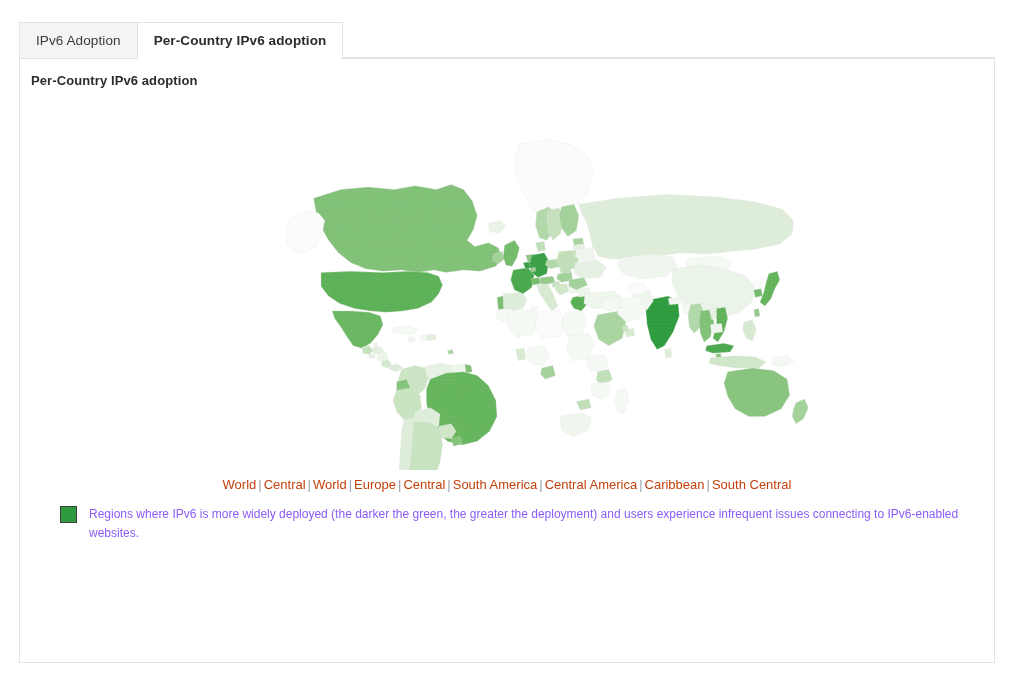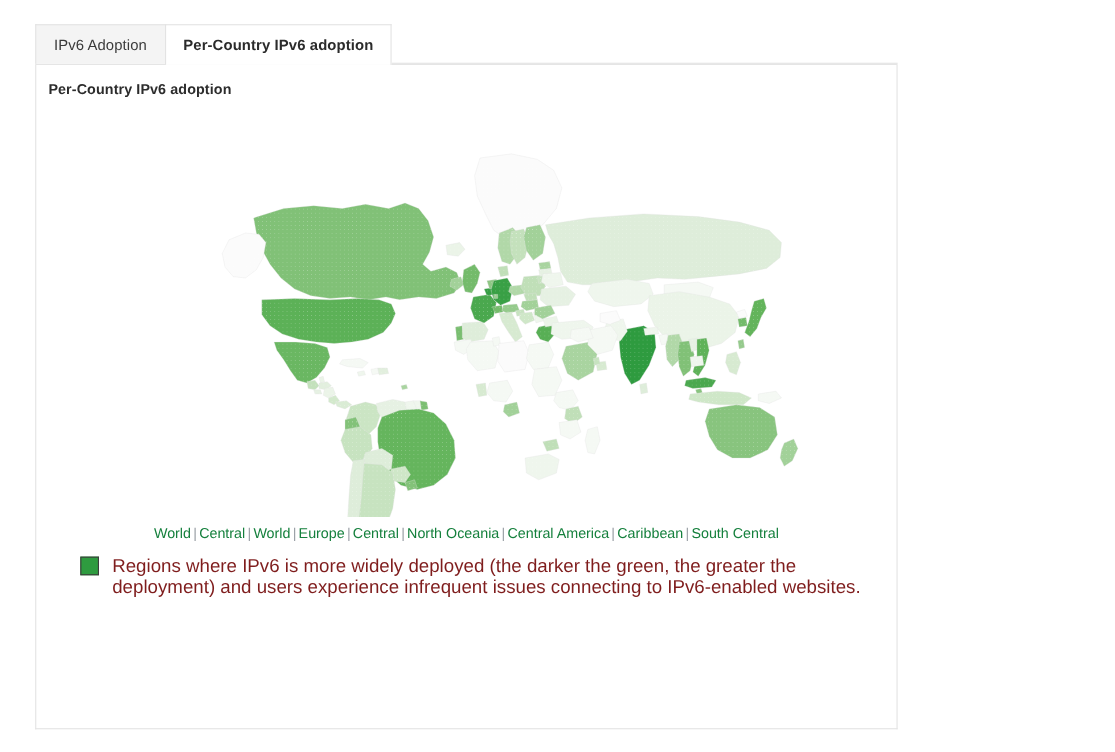--- a/index.html
+++ b/index.html
@@ -9,23 +9,23 @@
     width: 1014px;
     height: 684px;
     overflow: hidden;
     font-family: "Liberation Sans", sans-serif;
     -webkit-font-smoothing: antialiased;
   }
 
   
   .panel {
     position: absolute;
-    left: 32px;
+    left: 19px;
     top: 22px;
-    width: 784px;
+    width: 976px;
     height: 640px;
     box-sizing: border-box;
   }
 
   .tabbar {
     position: relative;
     height: 36px;
     display: flex;
     align-items: stretch;
     border-bottom: 1px solid #e3e3e3;
@@ -110,21 +110,21 @@
 
   
   .region-links {
     text-align: center;
     font-size: 13px;
     color: #555;
     margin-top: 4px;
     line-height: 18px;
   }
   .region-links a {
-    color: #15803d;
+    color: #c2410c;
     text-decoration: none;
     cursor: pointer;
   }
   .region-links .sep { color: #9aa0a6; padding: 0 2px; }
 
   
   .caption {
     font-size: 12.5px;
     color: #333;
     padding: 19px 0 0 11px;
@@ -140,22 +140,22 @@
   .swatch {
     flex: 0 0 auto;
     width: 17px;
     height: 17px;
     border: 1px solid #3d3d3d;
     margin-right: 12px;
     margin-top: 1px;
     box-sizing: border-box;
   }
   .legend-text {
-    font-size: 17px;
-    color: #7f1d1d;
+    font-size: 12px;
+    color: #8b5cf6;
     line-height: 19px;
     max-width: 900px;
   }
 </style>
 </head>
 <body>
 
 <div class="panel">
 
   <div class="tabbar">
@@ -616,21 +616,21 @@
             <polygon points="646,306 680,300 692,316 686,344 664,356 648,346 640,324" fill="url(#dots)" stroke="none" pointer-events="none"></polygon>
             <polygon points="690,330 704,328 706,340 692,342" fill="url(#dots)" stroke="none" pointer-events="none"></polygon>
             <polygon points="686,324 694,322 696,332 688,334" fill="url(#dots)" stroke="none" pointer-events="none"></polygon>
             <polygon points="680,282 712,276 722,290 714,312 692,318 678,304" fill="url(#dots)" stroke="none" pointer-events="none"></polygon>
             <polygon points="654,282 680,278 686,294 664,300 652,294" fill="url(#dots)" stroke="none" pointer-events="none"></polygon>
           </g>
       </svg>
     </div>
 
     <div class="region-links">
-      <a>World</a><span class="sep">|</span><a>Central</a><span class="sep">|</span><a>World</a><span class="sep">|</span><a>Europe</a><span class="sep">|</span><a>Central</a><span class="sep">|</span><a>North Oceania</a><span class="sep">|</span><a>Central America</a><span class="sep">|</span><a>Caribbean</a><span class="sep">|</span><a>South Central</a>
+      <a>World</a><span class="sep">|</span><a>Central</a><span class="sep">|</span><a>World</a><span class="sep">|</span><a>Europe</a><span class="sep">|</span><a>Central</a><span class="sep">|</span><a>South America</a><span class="sep">|</span><a>Central America</a><span class="sep">|</span><a>Caribbean</a><span class="sep">|</span><a>South Central</a>
     </div>
 
 
     <div class="legend">
       <div class="legend-row">
         <span class="swatch" style="background: rgb(46, 155, 63);"></span>
         <span class="legend-text">Regions where IPv6 is more widely deployed (the darker the green, the greater the deployment) and users experience infrequent issues connecting to IPv6-enabled websites.</span>
       </div>
     </div>
 

